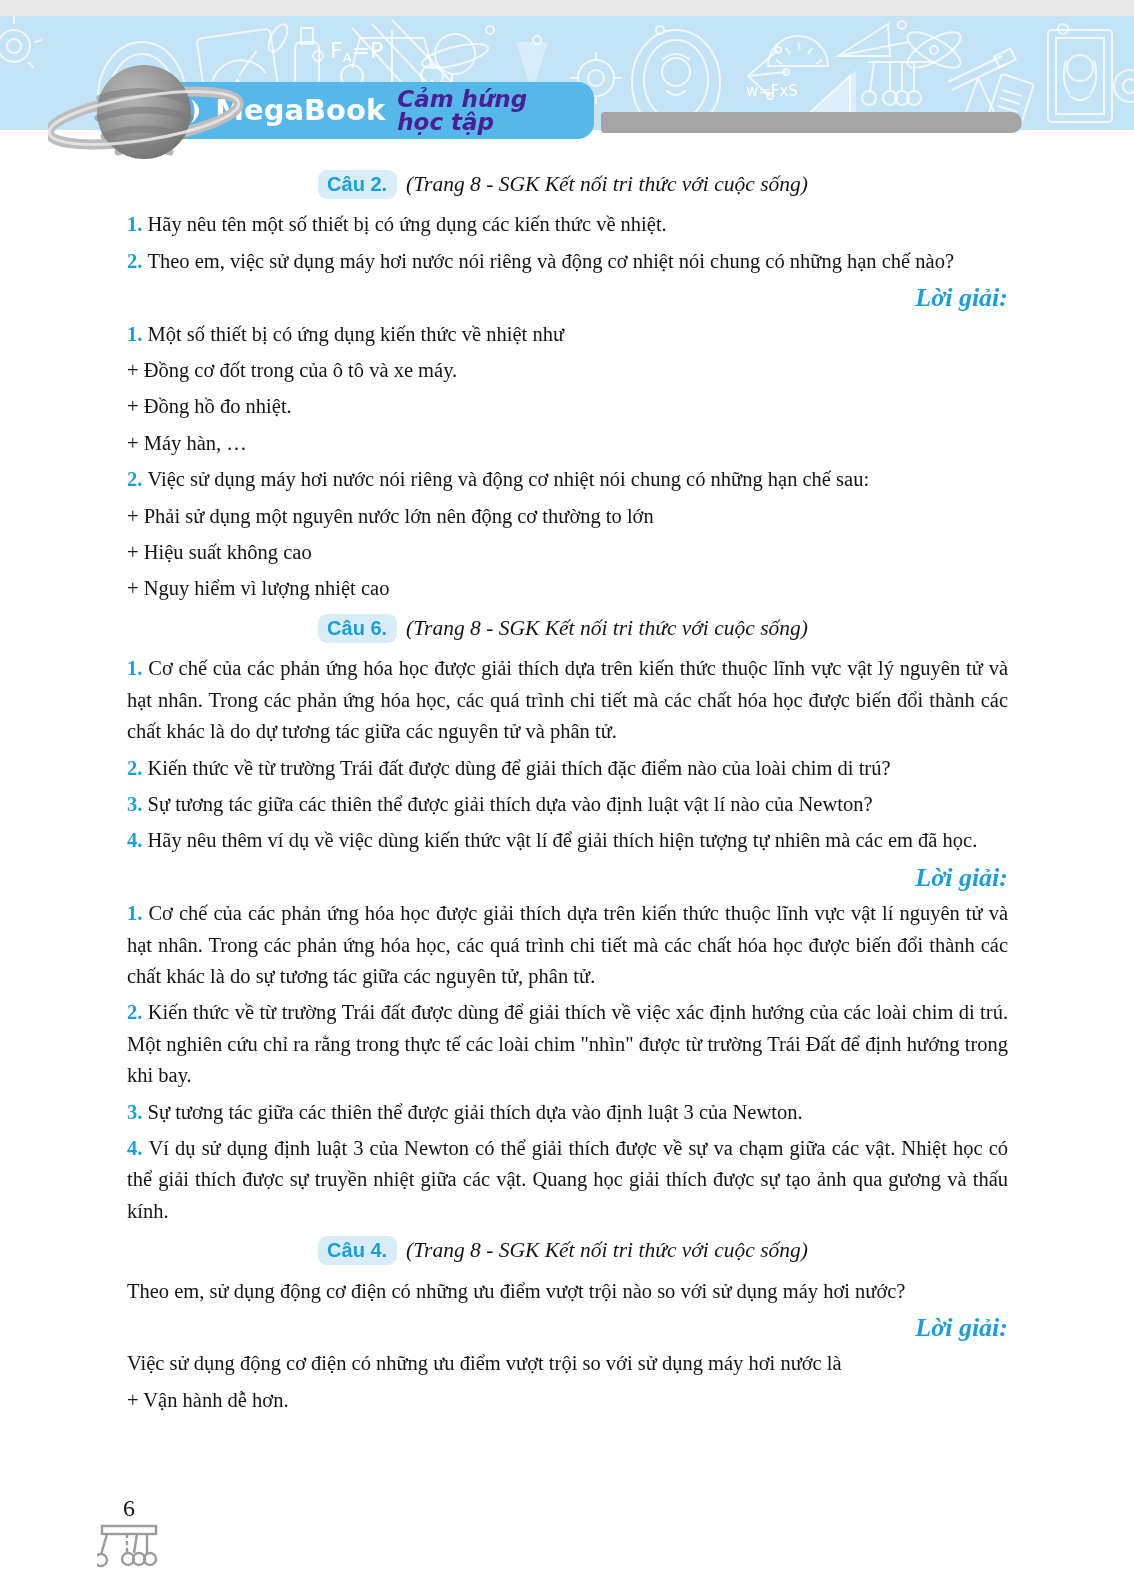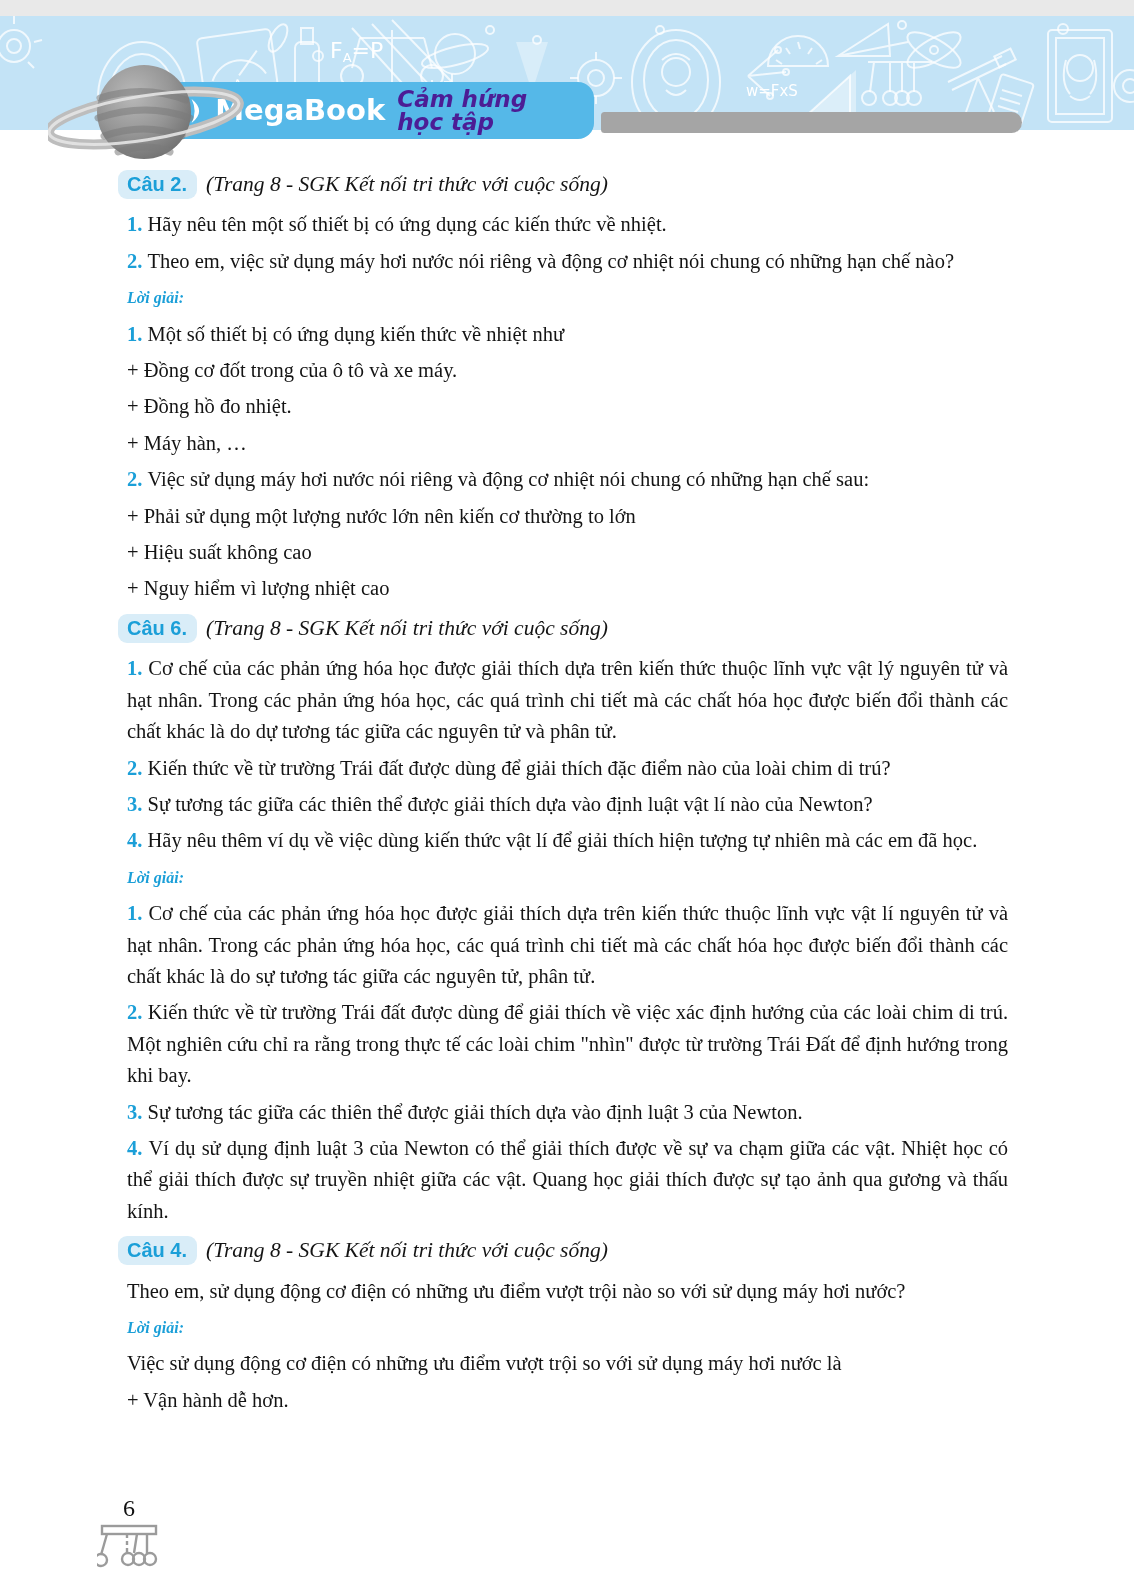--- a/index.html
+++ b/index.html
@@ -39,30 +39,30 @@
   .planet{position:absolute;left:48px;top:44px;}
 
   
   .content{
     position:absolute;left:127px;top:150px;width:881px;
     font-size:20.5px;line-height:31.4px;
   }
   .block{margin:0 0 5px 0;}
   .para{text-align:justify;}
   .num{color:var(--accent);font-weight:bold;}
-  .heading{padding:3px 0 4px 0;text-align:left;}
+  .heading{padding:3px 0 4px 0;text-align:center;}
   .q-label{
     font-family:"Liberation Sans", sans-serif;font-weight:bold;color:var(--accent);
     background:var(--label-bg);border-radius:9px;padding:3px 10px 4px 9px;
     font-size:20px;margin-left:-9px;
   }
   .q-source{font-style:italic;font-size:21.5px;padding-left:9px;}
   .solution{
-    text-align:left;color:var(--accent);font-weight:bold;font-style:italic;
-    font-size:16px;
+    text-align:right;color:var(--accent);font-weight:bold;font-style:italic;
+    font-size:26px;
   }
 
   
   .page-num{position:absolute;left:123px;top:1479px;font-size:24px;color:#111;}
   .cradle{position:absolute;left:97px;top:1501px;}
 </style>
 </head>
 <body>
 
 <div class="page">
@@ -195,21 +195,21 @@
   <div class="content">
       <div class="block heading"><span class="q-label">Câu 2.</span><span class="q-source">(Trang 8 - SGK Kết nối tri thức với cuộc sống)</span></div>
       <p class="block para"><span class="num">1. </span>Hãy nêu tên một số thiết bị có ứng dụng các kiến thức về nhiệt.</p>
       <p class="block para"><span class="num">2. </span>Theo em, việc sử dụng máy hơi nước nói riêng và động cơ nhiệt nói chung có những hạn chế nào?</p>
       <div class="block solution">Lời giải:</div>
       <p class="block para"><span class="num">1. </span>Một số thiết bị có ứng dụng kiến thức về nhiệt như</p>
       <p class="block para">+ Đồng cơ đốt trong của ô tô và xe máy.</p>
       <p class="block para">+ Đồng hồ đo nhiệt.</p>
       <p class="block para">+ Máy hàn, …</p>
       <p class="block para"><span class="num">2. </span>Việc sử dụng máy hơi nước nói riêng và động cơ nhiệt nói chung có những hạn chế sau:</p>
-      <p class="block para">+ Phải sử dụng một lượng nước lớn nên kiến cơ thường to lớn</p>
+      <p class="block para">+ Phải sử dụng một nguyên nước lớn nên động cơ thường to lớn</p>
       <p class="block para">+ Hiệu suất không cao</p>
       <p class="block para">+ Nguy hiểm vì lượng nhiệt cao</p>
       <div class="block heading"><span class="q-label">Câu 6.</span><span class="q-source">(Trang 8 - SGK Kết nối tri thức với cuộc sống)</span></div>
       <p class="block para"><span class="num">1. </span>Cơ chế của các phản ứng hóa học được giải thích dựa trên kiến thức thuộc lĩnh vực vật lý nguyên tử và hạt nhân. Trong các phản ứng hóa học, các quá trình chi tiết mà các chất hóa học được biến đổi thành các chất khác là do dự tương tác giữa các nguyên tử và phân tử.</p>
       <p class="block para"><span class="num">2. </span>Kiến thức về từ trường Trái đất được dùng để giải thích đặc điểm nào của loài chim di trú?</p>
       <p class="block para"><span class="num">3. </span>Sự tương tác giữa các thiên thể được giải thích dựa vào định luật vật lí nào của Newton?</p>
       <p class="block para"><span class="num">4. </span>Hãy nêu thêm ví dụ về việc dùng kiến thức vật lí để giải thích hiện tượng tự nhiên mà các em đã học.</p>
       <div class="block solution">Lời giải:</div>
       <p class="block para"><span class="num">1. </span>Cơ chế của các phản ứng hóa học được giải thích dựa trên kiến thức thuộc lĩnh vực vật lí nguyên tử và hạt nhân. Trong các phản ứng hóa học, các quá trình chi tiết mà các chất hóa học được biến đổi thành các chất khác là do sự tương tác giữa các nguyên tử, phân tử.</p>
       <p class="block para"><span class="num">2. </span>Kiến thức về từ trường Trái đất được dùng để giải thích về việc xác định hướng của các loài chim di trú. Một nghiên cứu chỉ ra rằng trong thực tế các loài chim "nhìn" được từ trường Trái Đất để định hướng trong khi bay.</p>

